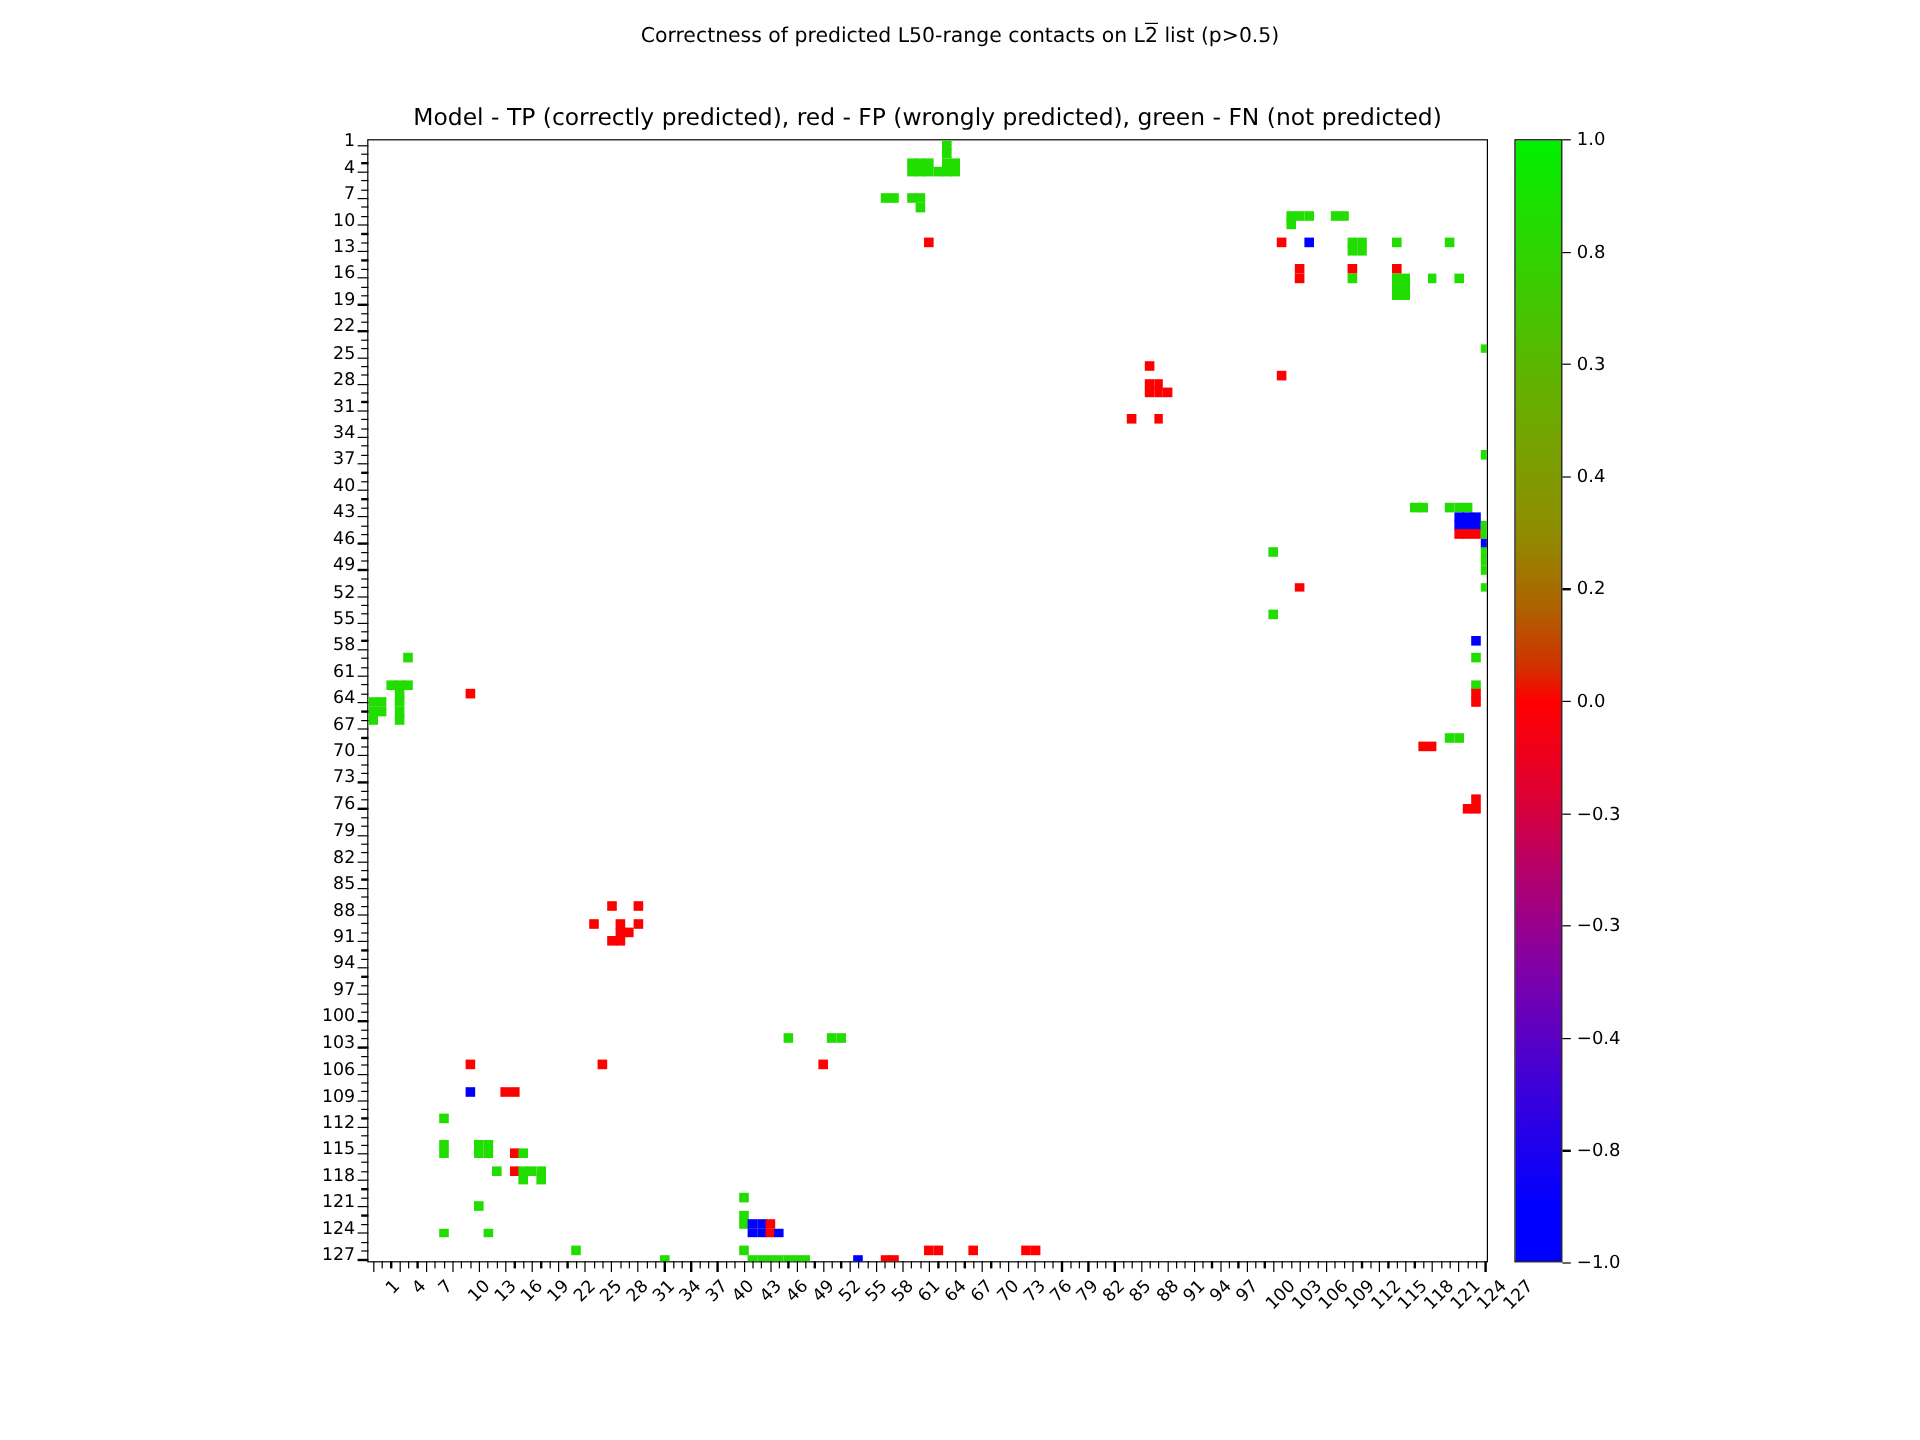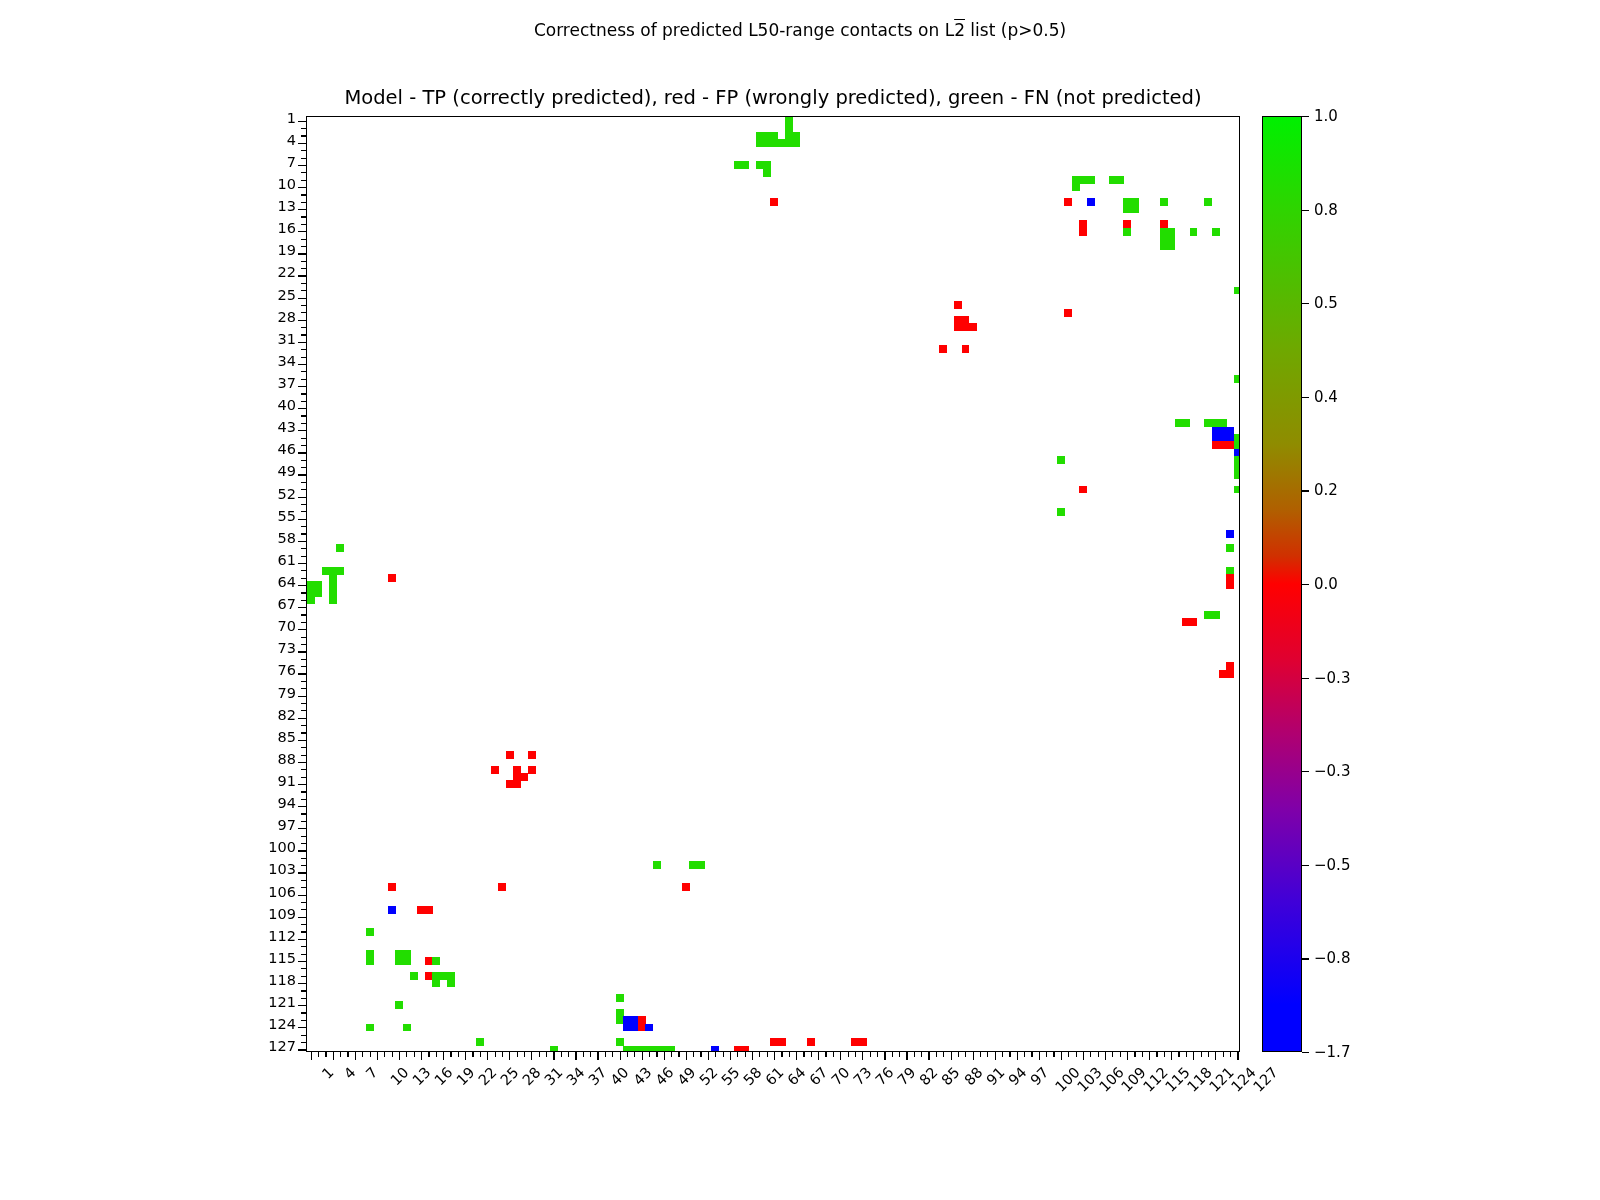--- a/index.html
+++ b/index.html
@@ -693,30 +693,30 @@
     <div class="xlabel" style="left: 936.323px;">127</div>
   </div>
 
 <div id="cbar-wrap">
   <div id="cbar"></div>
 <div class="cbtick" style="top: 0px;"></div>
     <div class="cblabel" style="top: 0px;">1.0</div>
     <div class="cbtick" style="top: 93.6px;"></div>
     <div class="cblabel" style="top: 93.6px;">0.8</div>
     <div class="cbtick" style="top: 187.2px;"></div>
-    <div class="cblabel" style="top: 187.2px;">0.5</div>
+    <div class="cblabel" style="top: 187.2px;">0.3</div>
     <div class="cbtick" style="top: 280.8px;"></div>
     <div class="cblabel" style="top: 280.8px;">0.4</div>
     <div class="cbtick" style="top: 374.4px;"></div>
     <div class="cblabel" style="top: 374.4px;">0.2</div>
     <div class="cbtick" style="top: 468px;"></div>
     <div class="cblabel" style="top: 468px;">0.0</div>
     <div class="cbtick" style="top: 561.6px;"></div>
     <div class="cblabel" style="top: 561.6px;">−0.3</div>
     <div class="cbtick" style="top: 655.2px;"></div>
     <div class="cblabel" style="top: 655.2px;">−0.3</div>
     <div class="cbtick" style="top: 748.8px;"></div>
-    <div class="cblabel" style="top: 748.8px;">−0.5</div>
+    <div class="cblabel" style="top: 748.8px;">−0.4</div>
     <div class="cbtick" style="top: 842.4px;"></div>
     <div class="cblabel" style="top: 842.4px;">−0.8</div>
     <div class="cbtick" style="top: 936px;"></div>
-    <div class="cblabel" style="top: 936px;">−1.7</div>
+    <div class="cblabel" style="top: 936px;">−1.0</div>
   </div>
 
 </body></html>

